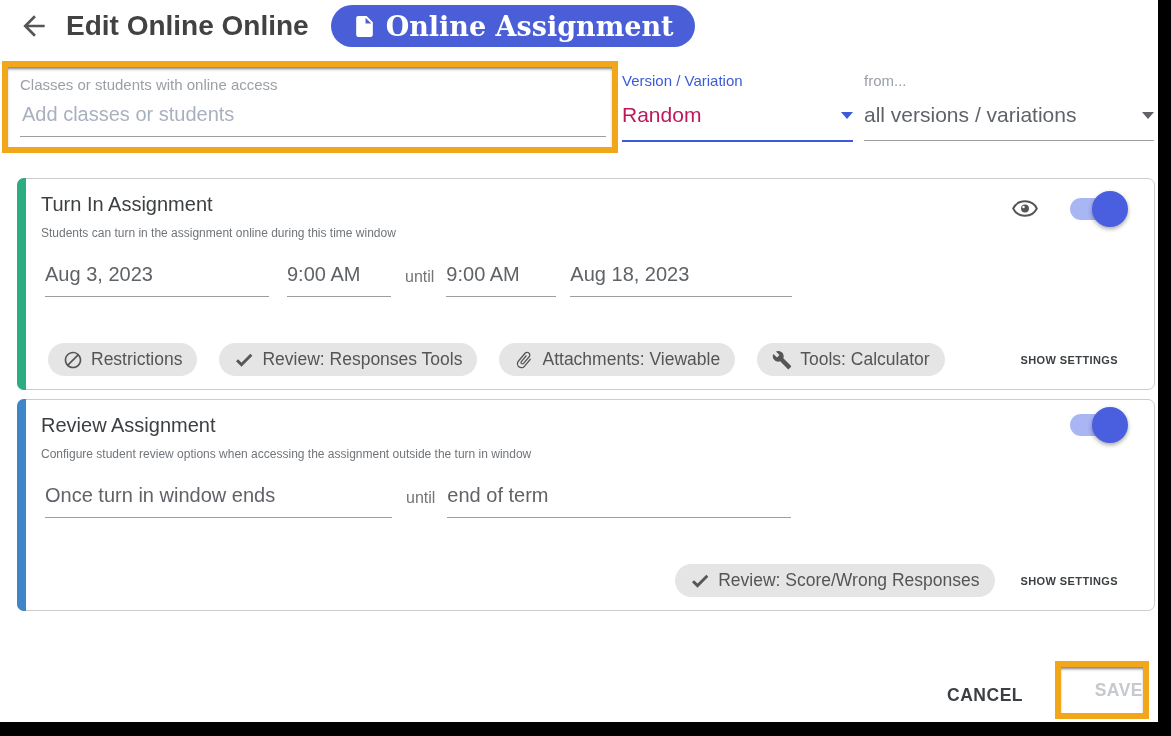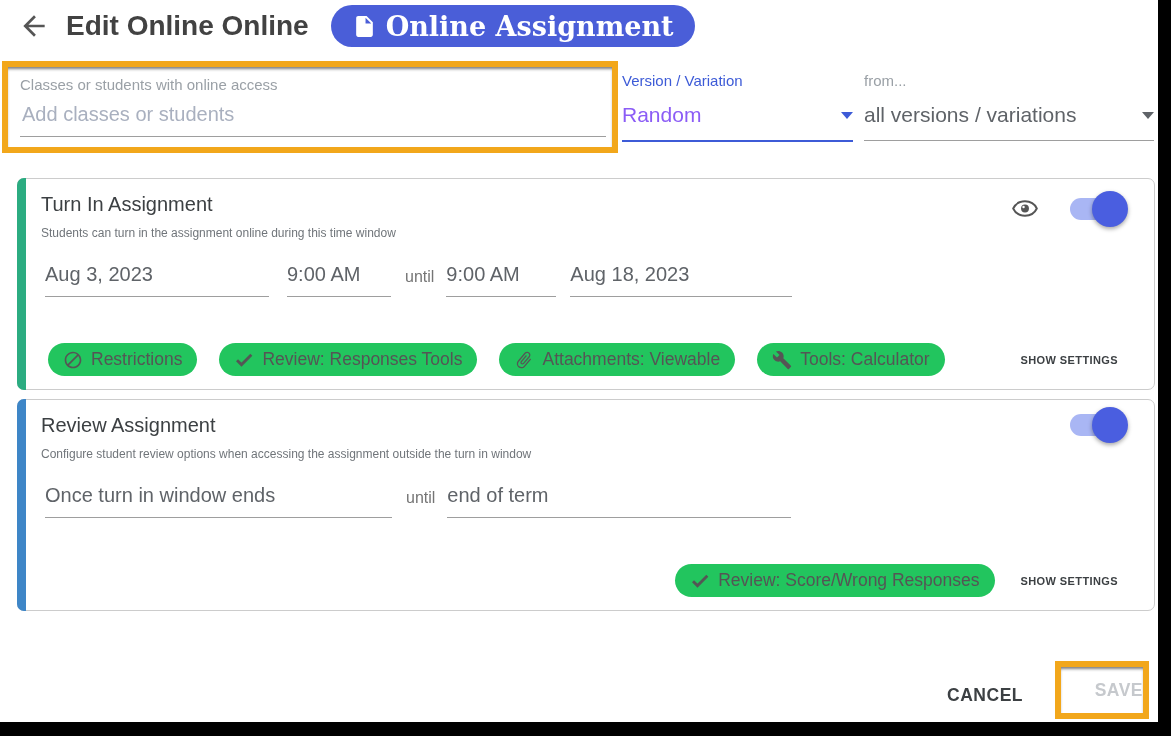--- a/index.html
+++ b/index.html
@@ -31,21 +31,21 @@
   
   .sel-col{position:absolute;top:72px;}
   .version-col{left:622px;width:231px;}
   .from-col{left:864px;width:290px;}
   .col-label{font-size:15px;margin-bottom:14px;}
   .version-col .col-label{color:#3d5bd7;}
   .from-col .col-label{color:#9aa0a6;}
   .col-value-row{display:flex;justify-content:space-between;align-items:center;padding-bottom:13px;cursor:pointer;}
   .version-col .col-value-row{border-bottom:2px solid #3d5bd7;}
   .from-col .col-value-row{border-bottom:1px solid #9e9e9e;}
-  .col-value{font-size:21px;color:#8b5cf6;white-space:nowrap;}
+  .col-value{font-size:21px;color:#be185d;white-space:nowrap;}
   .from-col .col-value{color:#5f6368;}
   .caret{width:0;height:0;border-left:6px solid transparent;border-right:6px solid transparent;}
   .caret-blue{border-top:7px solid #3d5bd7;}
   .caret-gray{border-top:7px solid #5f6368;}
 
   
   .card{position:absolute;left:17px;width:1138px;height:212px;background:#fff;
         border:1px solid #ccc;border-radius:7px;box-sizing:border-box;}
   .card1{top:178px;} .card2{top:399px;}
   .bar{position:absolute;left:-1px;top:-1px;bottom:-1px;width:9px;border-radius:7px 0 0 7px;}
@@ -55,21 +55,21 @@
   .fields{position:absolute;left:27px;top:84px;display:flex;align-items:flex-end;}
   .field{font-size:20px;color:#5f6368;border-bottom:1px solid #9e9e9e;padding-bottom:10px;
          white-space:nowrap;cursor:text;}
   .w1{width:224px;margin-right:18px;} .w2{width:104px;} .w3{width:110px;margin-right:14px;}
   .w4{width:222px;} .w5{width:347px;} .w6{width:344px;}
   .until{font-size:16px;color:#757575;padding-bottom:11px;margin:0 12px 0 14px;}
 
   .chips-row{position:absolute;left:30px;right:36px;bottom:13px;display:flex;align-items:center;gap:22px;}
   .chips-row.right{justify-content:flex-end;gap:26px;}
   .chip{display:inline-flex;align-items:center;gap:8px;height:33px;padding:0 15px;border-radius:17px;
-        background:#22c55e;color:#555;font-size:17.5px;white-space:nowrap;cursor:pointer;}
+        background:#e5e5e5;color:#555;font-size:17.5px;white-space:nowrap;cursor:pointer;}
   .chip svg{flex:none;}
   .show-settings{font-size:11px;font-weight:bold;color:#3c4043;letter-spacing:.4px;
                  margin-left:auto;cursor:pointer;white-space:nowrap;}
   .chips-row.right .show-settings{margin-left:0;}
 
   .controls{position:absolute;right:26px;top:16px;display:flex;align-items:center;gap:26px;}
   .toggle{position:relative;width:50px;height:22px;border-radius:11px;background:#a9b6f4;
           margin-right:8px;cursor:pointer;}
   .knob{position:absolute;right:-8px;top:-7px;width:36px;height:36px;border-radius:50%;
         background:#4a5ee0;box-shadow:0 2px 4px rgba(0,0,0,.35);}

